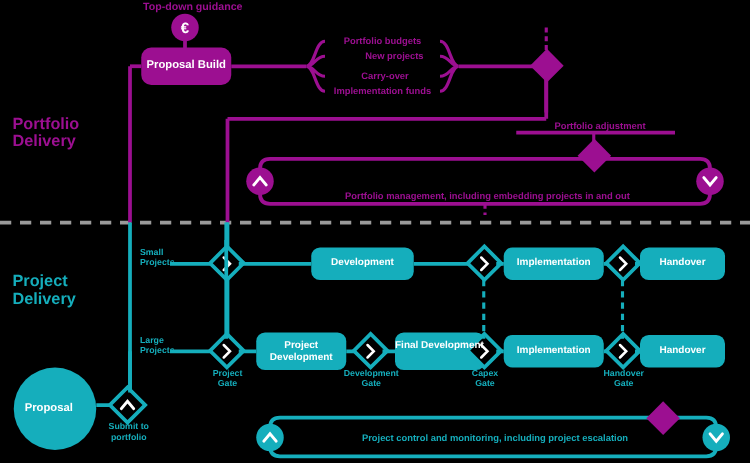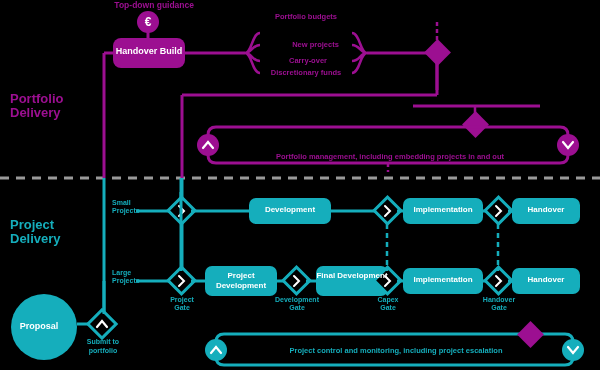--- a/index.html
+++ b/index.html
@@ -139,28 +139,29 @@
     <path d="M211,353 L216,347 L221,353" stroke="#fff" stroke-width="2.2" fill="none" stroke-linecap="round"></path>
     <circle class="tf" cx="573" cy="350" r="11"></circle>
     <path d="M568,347 L573,353 L578,347" stroke="#fff" stroke-width="2.2" fill="none" stroke-linecap="round"></path>
     <g>
       <rect class="mf" x="521" y="325" width="19" height="19" transform="rotate(45 530.5 334.5)"></rect>
     </g>
   </svg>
 
   <div class="lbl" style="left:104px;top:0;width:90px;text-align:right;font-size:8.5px;color:#9C0F91;">Top-down guidance</div>
   <div class="lbl" style="left:138px;top:15px;width:20px;text-align:center;font-size:12px;color:#fff;">€</div>
-  <div class="lbl" style="left:113px;top:46px;width:72px;text-align:center;font-size:9px;">Handover Build</div>
-
-  <div class="lbl" style="left:261px;top:12px;width:90px;text-align:center;font-size:7.5px;color:#9C0F91;">Portfolio budgets</div>
+  <div class="lbl" style="left:113px;top:46px;width:72px;text-align:center;font-size:9px;">Proposal Build</div>
+
+  <div class="lbl" style="left:261px;top:28px;width:90px;text-align:center;font-size:7.5px;color:#9C0F91;">Portfolio budgets</div>
   <div class="lbl" style="left:261px;top:40px;width:109px;text-align:center;font-size:7.5px;color:#9C0F91;">New projects</div>
   <div class="lbl" style="left:261px;top:56px;width:94px;text-align:center;font-size:7.5px;color:#9C0F91;">Carry-over</div>
-  <div class="lbl" style="left:261px;top:68px;width:90px;text-align:center;font-size:7.5px;color:#9C0F91;line-height:9px;">Discretionary funds</div>
-
-
+  <div class="lbl" style="left:261px;top:68px;width:90px;text-align:center;font-size:7.5px;color:#9C0F91;line-height:9px;">Implementation funds</div>
+
+
+  <div class="lbl" style="left:420px;top:96px;width:120px;text-align:center;font-size:7.5px;color:#9C0F91;">Portfolio adjustment</div>
 
   <div class="lbl" style="left:215px;top:140px;width:350px;text-align:center;font-size:7.5px;color:#9C0F91;margin-top:12px;">Portfolio management, including embedding projects in and out</div>
 
   <div class="lbl" style="left:10px;top:92px;font-size:13px;color:#9C0F91;line-height:14px;">
     <span>Portfolio</span><br>
     <span>Delivery</span>
   </div>
   <div class="lbl" style="left:10px;top:218px;font-size:13px;color:#15AEBC;line-height:14px;">
     <span>Project</span><br>
     <span>Delivery</span>
@@ -173,21 +174,21 @@
   <div class="lbl" style="left:112px;top:269px;width:44px;text-align:left;font-size:7px;color:#15AEBC;line-height:8px;">
     <span>Large</span><br>
     <span>Projects</span>
   </div>
 
   <div class="lbl" style="left:249px;top:205px;width:82px;text-align:center;font-size:8px;">Development</div>
   <div class="lbl" style="left:403px;top:205px;width:80px;text-align:center;font-size:8px;">Implementation</div>
   <div class="lbl" style="left:512px;top:205px;width:68px;text-align:center;font-size:8px;">Handover</div>
 
   <div class="lbl" style="left:205px;top:271px;width:72px;text-align:center;font-size:8px;line-height:10px;">Project Development</div>
-  <div class="lbl" style="left:316px;top:271px;width:72px;text-align:center;font-size:8px;line-height:10px;">Final Development</div>
+  <div class="lbl" style="left:316px;top:271px;width:72px;font-size:8px;line-height:10px;">Final Development</div>
   <div class="lbl" style="left:403px;top:275px;width:80px;text-align:center;font-size:8px;">Implementation</div>
   <div class="lbl" style="left:512px;top:275px;width:68px;text-align:center;font-size:8px;">Handover</div>
 
   <div class="lbl" style="left:154px;top:296px;width:56px;text-align:center;font-size:7px;color:#15AEBC;line-height:8px;">
     <span>Project</span><br>
     <span>Gate</span>
   </div>
   <div class="lbl" style="left:262px;top:296px;width:70px;text-align:center;font-size:7px;color:#15AEBC;line-height:8px;">
     <span>Development</span><br>
     <span>Gate</span>

